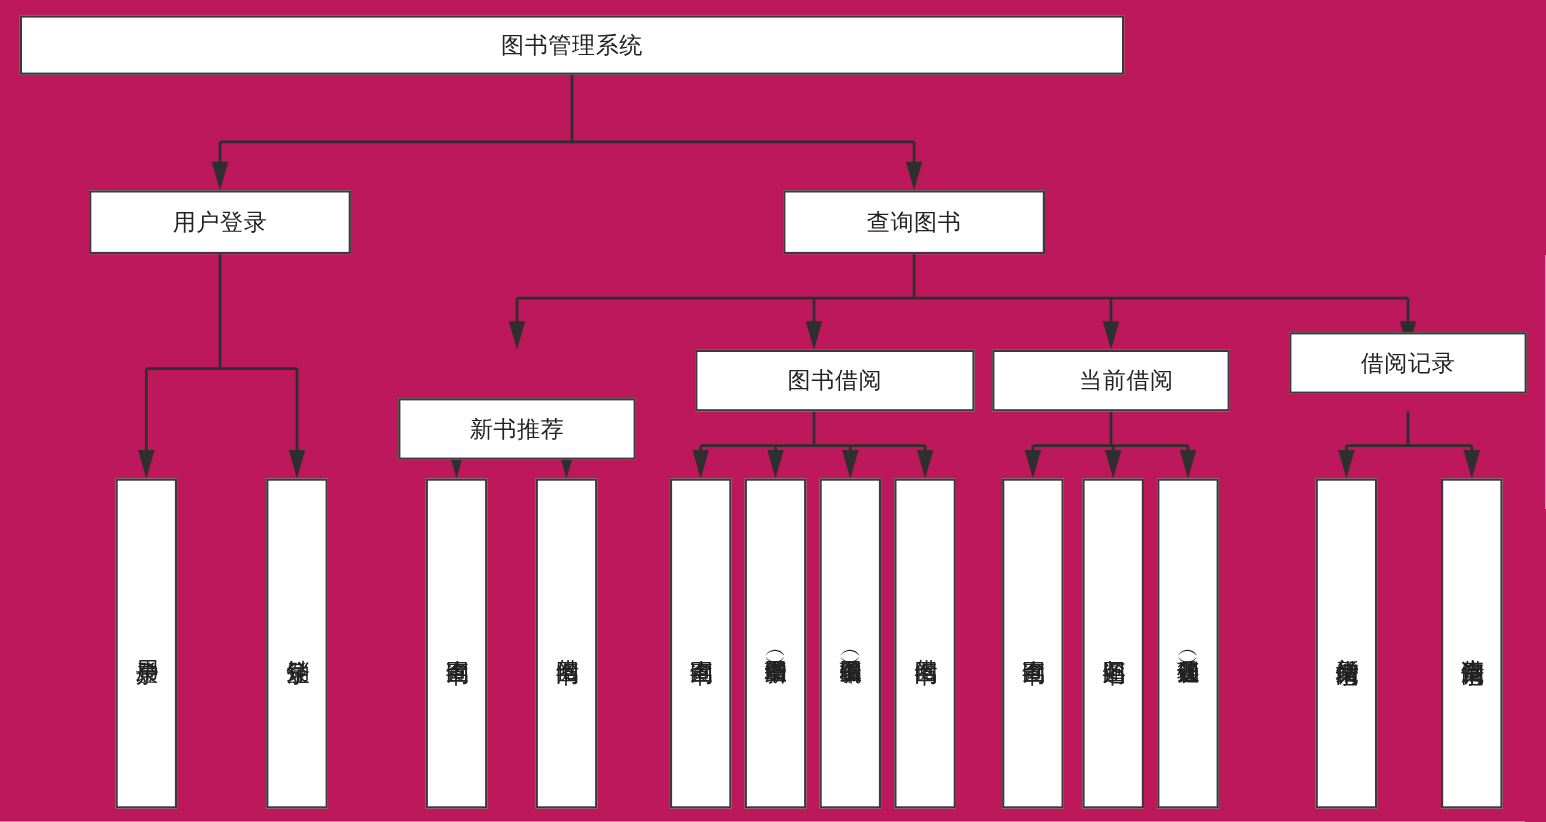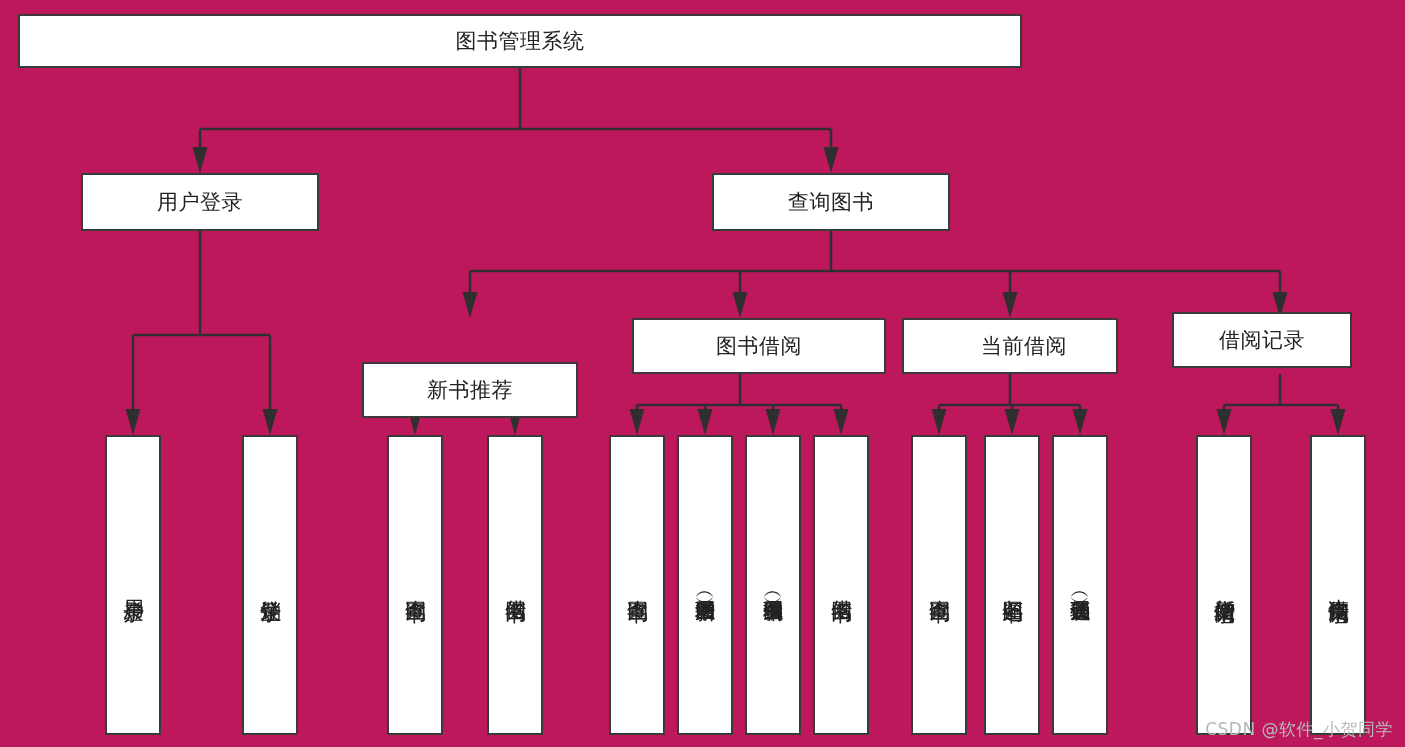--- a/index.html
+++ b/index.html
@@ -144,21 +144,21 @@
       </div>
       <div class="node" style="left: 362px; top: 318px; width: 216px; height: 56px; margin-top: 44px;">
         <span class="label">新书推荐</span>
       </div>
       <div class="node" style="left: 632px; top: 318px; width: 254px; height: 56px;">
         <span class="label">图书借阅</span>
       </div>
       <div class="node" style="left: 902px; top: 318px; width: 216px; height: 56px; padding-left: 28px;">
         <span class="label">当前借阅</span>
       </div>
-      <div class="node" style="left: 1172px; top: 312px; width: 180px; height: 56px;">
+      <div class="node" style="left: 1172px; top: 302px; width: 216px; height: 56px;">
         <span class="label">借阅记录</span>
       </div>
       <div class="node vertical" style="left: 105px; top: 435px; width: 56px; height: 300px;">
         <span class="label">用户登录</span>
       </div>
       <div class="node vertical" style="left: 242px; top: 435px; width: 56px; height: 300px;">
         <span class="label">注销登录</span>
       </div>
       <div class="node vertical" style="left: 387px; top: 435px; width: 56px; height: 300px;">
         <span class="label">查询图书</span>
@@ -188,15 +188,14 @@
         <span class="label">确认归还（管理员）</span>
       </div>
       <div class="node vertical" style="left: 1196px; top: 435px; width: 56px; height: 300px;">
         <span class="label">新增借阅记录</span>
       </div>
       <div class="node vertical" style="left: 1310px; top: 435px; width: 56px; height: 300px;">
         <span class="label">查询借阅记录</span>
       </div>
     </div>
 
-  <div id="watermark">CSDN @软件_小贺同学</div>
 
 </div>
 
 </body></html>

